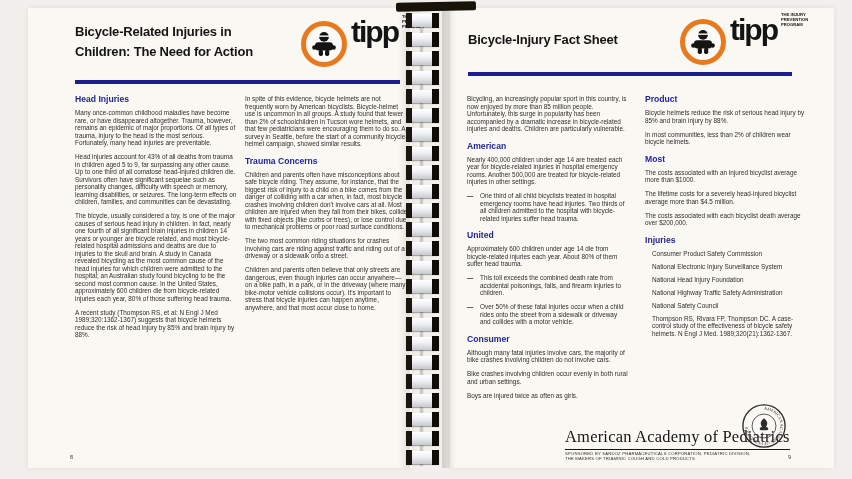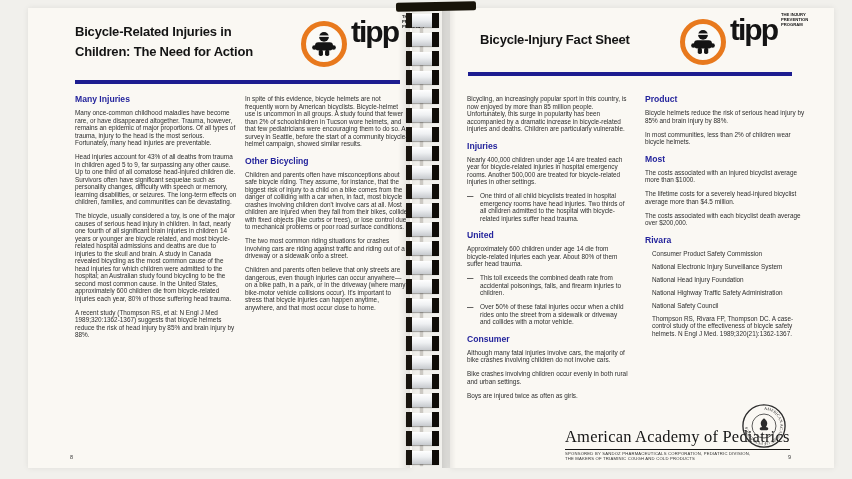--- a/index.html
+++ b/index.html
@@ -88,41 +88,41 @@
       </div>
       <div class="wordmark-wrap">
         <span class="wordmark">tipp</span>
         <span class="tipp-sub">THE INJURY PREVENTION PROGRAM</span>
       </div>
     </div>
 
     <div class="rule" style="left:47px;top:72px;width:325px;"></div>
 
     <div class="col" style="left:47px;top:87px;">
-      <h3 class="first">Many Injuries</h3>
+      <h3 class="first">Head Injuries</h3>
       <p>Many once-common childhood maladies have become rare, or have disappeared altogether. Trauma, however, remains an epidemic of major proportions. Of all types of trauma, injury to the head is the most serious. Fortunately, many head injuries are preventable.</p>
       <p>Head injuries account for 43% of all deaths from trauma in children aged 5 to 9, far surpassing any other cause. Up to one third of all comatose head-injured children die. Survivors often have significant sequelae such as personality changes, difficulty with speech or memory, learning disabilities, or seizures. The long-term effects on children, families, and communities can be devastating.</p>
       <p>The bicycle, usually considered a toy, is one of the major causes of serious head injury in children. In fact, nearly one fourth of all significant brain injuries in children 14 years or younger are bicycle related, and most bicycle-related hospital admissions and deaths are due to injuries to the skull and brain. A study in Canada revealed bicycling as the most common cause of the head injuries for which children were admitted to the hospital; an Australian study found bicycling to be the second most common cause. In the United States, approximately 600 children die from bicycle-related injuries each year, 80% of those suffering head trauma.</p>
       <p>A recent study (Thompson RS, et al: N Engl J Med 1989;320:1362-1367) suggests that bicycle helmets reduce the risk of head injury by 85% and brain injury by 88%.</p>
     </div>
 
     <div class="col" style="left:217px;top:87px;width:163px;">
       <p>In spite of this evidence, bicycle helmets are not frequently worn by American bicyclists. Bicycle-helmet use is uncommon in all groups. A study found that fewer than 2% of schoolchildren in Tucson wore helmets, and that few pediatricians were encouraging them to do so. A survey in Seattle, before the start of a community bicycle-helmet campaign, showed similar results.</p>
-      <h3>Other Bicycling</h3>
+      <h3>Trauma Concerns</h3>
       <p>Children and parents often have misconceptions about safe bicycle riding. They assume, for instance, that the biggest risk of injury to a child on a bike comes from the danger of colliding with a car when, in fact, most bicycle crashes involving children don't involve cars at all. Most children are injured when they fall from their bikes, collide with fixed objects (like curbs or trees), or lose control due to mechanical problems or poor road surface conditions.</p>
       <p>The two most common riding situations for crashes involving cars are riding against traffic and riding out of a driveway or a sidewalk onto a street.</p>
       <p>Children and parents often believe that only streets are dangerous, even though injuries can occur anywhere—on a bike path, in a park, or in the driveway (where many bike-motor vehicle collisions occur). It's important to stress that bicycle injuries can happen anytime, anywhere, and that most occur close to home.</p>
     </div>
 
     <div class="pagenum" style="left:42px;top:446px;">8</div>
   </div>
 
   <div id="right-page" class="page">
 
-    <div class="page-title" style="left:30px;top:22px;width:260px;">Bicycle-Injury Fact Sheet</div>
+    <div class="page-title" style="left:18px;top:22px;width:260px;">Bicycle-Injury Fact Sheet</div>
 
     <div class="tipp-logo" style="left:230px;top:11px;">
       <div class="ring">
         <svg viewBox="0 0 40 40" fill="#141414">
           <circle cx="20" cy="10.5" r="6.5"></circle>
           <rect x="12.5" y="8.6" width="15" height="1.9" fill="#fbfaf6"></rect>
           <rect x="8" y="17.5" width="24" height="11" rx="4.5"></rect>
           <circle cx="7.2" cy="24.5" r="3"></circle>
           <circle cx="32.8" cy="24.5" r="3"></circle>
           <rect x="13" y="27.5" width="5.6" height="8.5" rx="2.4"></rect>
@@ -132,42 +132,42 @@
       <div class="wordmark-wrap">
         <span class="wordmark">tipp</span>
         <span class="tipp-sub">THE INJURY PREVENTION PROGRAM</span>
       </div>
     </div>
 
     <div class="rule" style="left:18px;top:64px;width:324px;"></div>
 
     <div class="col" style="left:17px;top:87px;">
       <p>Bicycling, an increasingly popular sport in this country, is now enjoyed by more than 85 million people. Unfortunately, this surge in popularity has been accompanied by a dramatic increase in bicycle-related injuries and deaths. Children are particularly vulnerable.</p>
-      <h3>Injuries</h3>
+      <h3>American</h3>
       <p>Nearly 400,000 children under age 14 are treated each year for bicycle-related injuries in hospital emergency rooms. Another 500,000 are treated for bicycle-related injuries in other settings.</p>
       <div class="bullet">One third of all child bicyclists treated in hospital emergency rooms have head injuries. Two thirds of all children admitted to the hospital with bicycle-related injuries suffer head trauma.</div>
       <h3>United</h3>
       <p>Approximately 600 children under age 14 die from bicycle-related injuries each year. About 80% of them suffer head trauma.</p>
       <div class="bullet">This toll exceeds the combined death rate from accidental poisonings, falls, and firearm injuries to children.</div>
       <div class="bullet">Over 50% of these fatal injuries occur when a child rides onto the street from a sidewalk or driveway and collides with a motor vehicle.</div>
       <h3>Consumer</h3>
       <p>Although many fatal injuries involve cars, the majority of bike crashes involving children do not involve cars.</p>
       <p>Bike crashes involving children occur evenly in both rural and urban settings.</p>
       <p>Boys are injured twice as often as girls.</p>
     </div>
 
     <div class="col" style="left:195px;top:87px;width:163px;">
       <h3 class="first">Product</h3>
       <p>Bicycle helmets reduce the risk of serious head injury by 85% and brain injury by 88%.</p>
       <p>In most communities, less than 2% of children wear bicycle helmets.</p>
       <h3>Most</h3>
       <p>The costs associated with an injured bicyclist average more than $1000.</p>
       <p>The lifetime costs for a severely head-injured bicyclist average more than $4.5 million.</p>
       <p>The costs associated with each bicyclist death average over $200,000.</p>
-      <h3>Rivara</h3>
+      <h3>Injuries</h3>
       <div class="src">Consumer Product Safety Commission</div>
       <div class="src">National Electronic Injury Surveillance System</div>
       <div class="src">National Head Injury Foundation</div>
       <div class="src">National Highway Traffic Safety Administration</div>
       <div class="src">National Safety Council</div>
       <div class="src">Thompson RS, Rivara FP, Thompson DC. A case-control study of the effectiveness of bicycle safety helmets. N Engl J Med. 1989;320(21):1362-1367.</div>
     </div>
 
     <div class="aap-name" style="left:115px;top:419px;">American Academy of Pediatrics</div>
 

